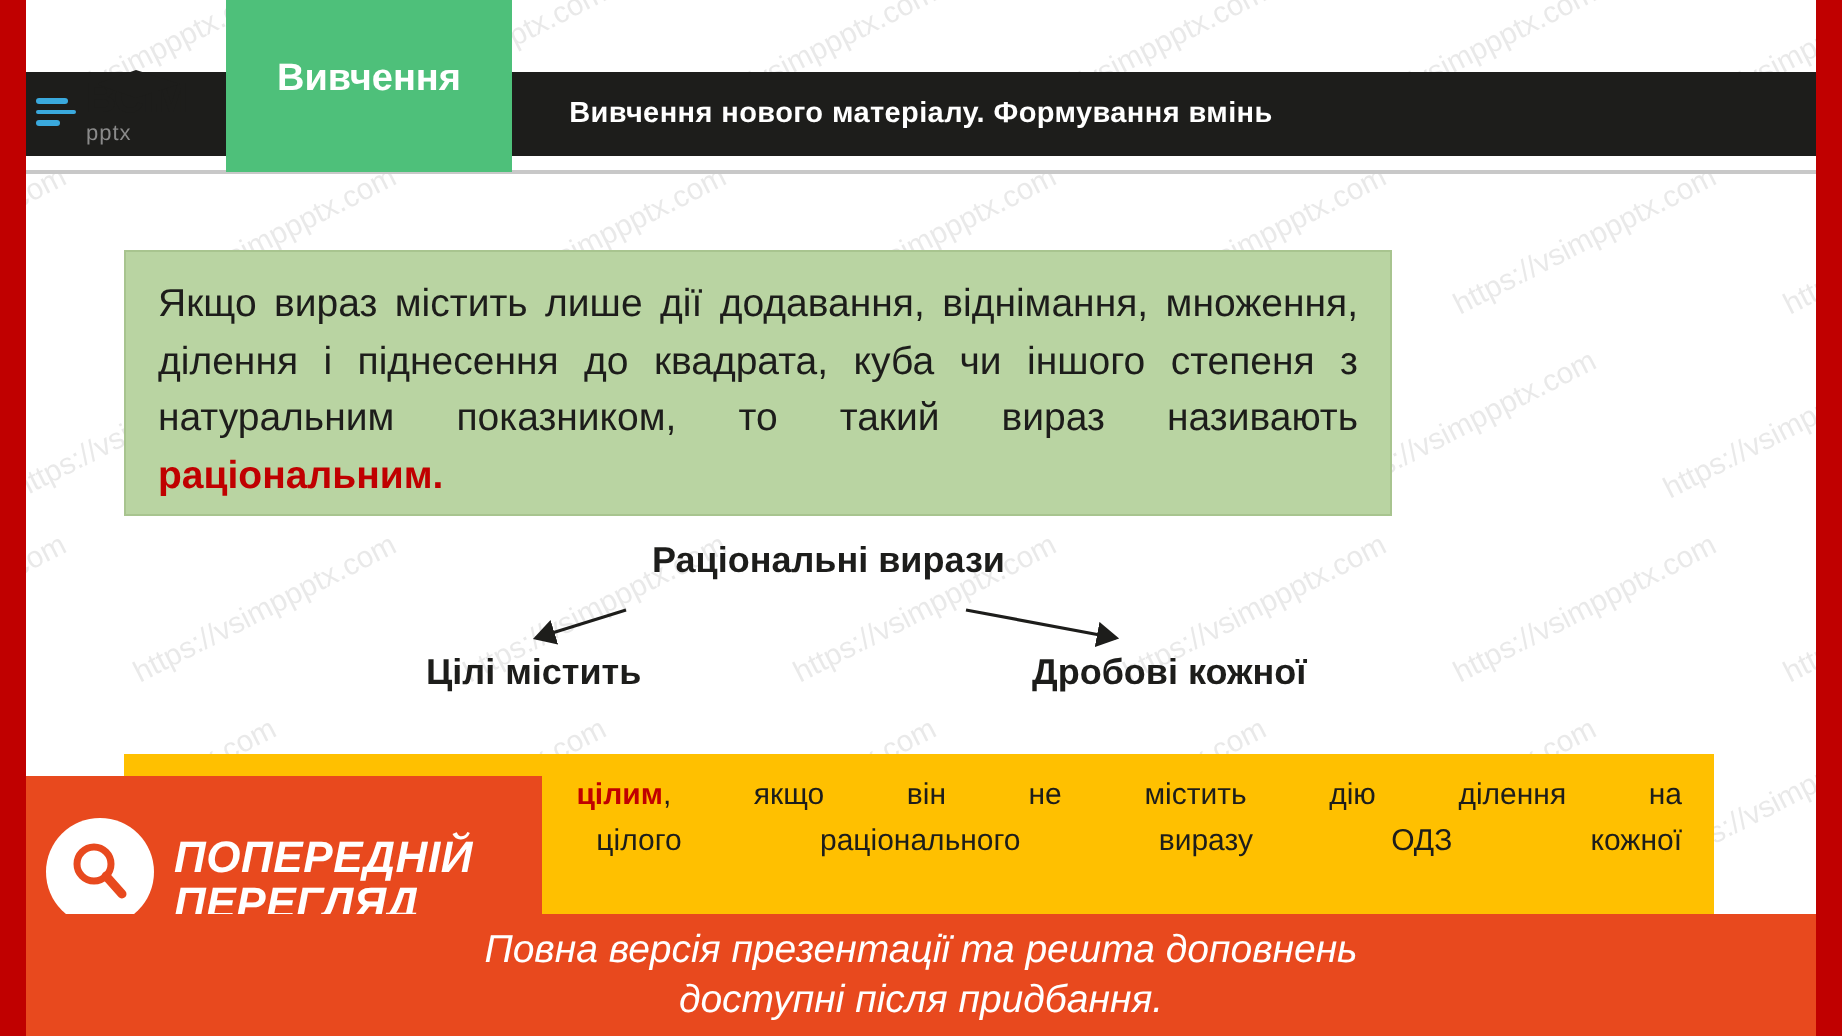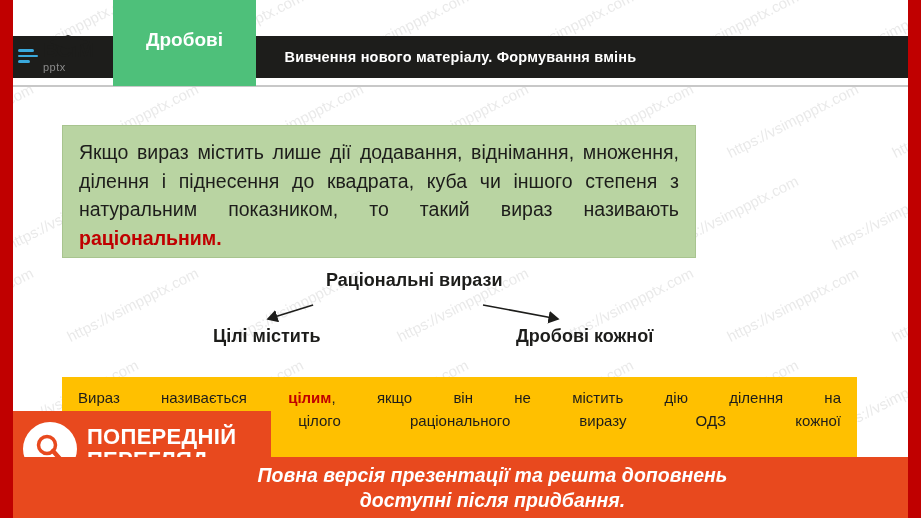--- a/index.html
+++ b/index.html
@@ -114,30 +114,31 @@
     text-align:justify;text-align-last:justify;
   }
   
   .preview-banner{
     position:absolute;left:13px;bottom:0;width:895px;height:61px;
     background:#e8491e;
     display:flex;align-items:center;justify-content:center;
     box-sizing:border-box;
   }
   .preview-banner span{
-    color:#ffffff;font-size:19.5px;font-style:italic;font-weight:bold;
-    text-align:center;line-height:1.25;margin-left:32px;
+    color:#ffffff;font-size:19.5px;font-style:italic;font-weight:normal;
+    text-align:center;line-height:1.25;
   }
   
   .preview-badge{
-    position:absolute;left:13px;top:411px;width:258px;height:75px;
+    position:absolute;left:13px;top:388px;width:258px;height:75px;
     background:#e8491e;
-    display:flex;align-items:center;
+    display:flex;align-items:flex-end;
     padding-left:10px;box-sizing:border-box;
     gap:10px;
+    font-style:italic;
   }
   .badge-circle{
     width:54px;height:54px;border-radius:50%;
     background:#ffffff;
     display:flex;align-items:center;justify-content:center;
     flex:0 0 auto;
   }
   .badge-text{
     display:flex;flex-direction:column;line-height:1.02;
     color:#ffffff;font-weight:bold;font-size:22px;letter-spacing:.3px;
@@ -221,21 +222,21 @@
       <span class="logo-main">ВСІМ</span>
       <span class="logo-sub">pptx</span>
     </div>
   </div>
   <svg class="cap" style="position:absolute;left:46px;top:34px;width:46px;height:20px;" viewBox="0 0 46 20">
     <polygon points="2,8 22,1 44,8 22,15" fill="#1d1d1b"></polygon>
     <rect x="30" y="9" width="3" height="9" fill="#1d1d1b"></rect>
   </svg>
 
   <div class="date-badge">
-    <div class="d1">Дробові</div>
+    <div class="d1">Вивчення</div>
   </div>
 
   <div class="green-box">
     <p><span>Якщо вираз містить лише дії додавання, віднімання, множення, ділення і піднесення до квадрата, куба чи іншого степеня з натуральним показником, то такий вираз називають </span><span class="red-word">раціональним.</span></p>
   </div>
 
   <div class="lbl lbl-root">Раціональні вирази</div>
   <div class="lbl lbl-left">Цілі містить</div>
   <div class="lbl lbl-right">Дробові кожної</div>
   <svg class="tree-svg" viewBox="0 0 895 110">

